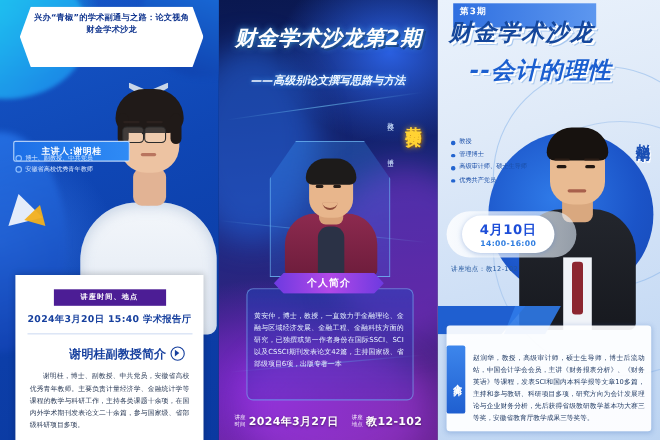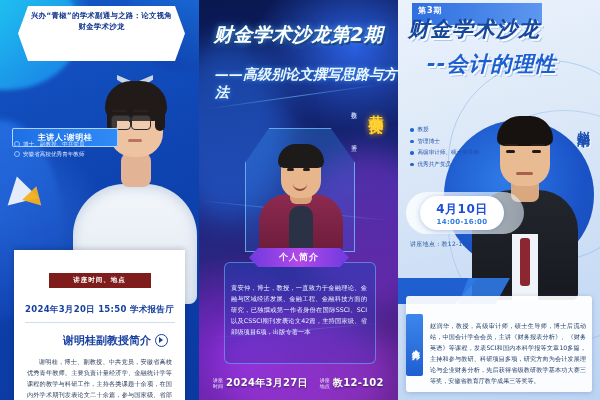--- a/index.html
+++ b/index.html
@@ -54,21 +54,21 @@
   .p1 .spkbar{position:absolute;left:12px;top:116px;width:104px;height:17px;
       background:linear-gradient(90deg,#1d6fe6,#2f8bf5);border:1px solid rgba(255,255,255,.65);
       border-radius:2px;color:#fff;font-size:8px;font-weight:bold;
       display:flex;align-items:center;justify-content:center;letter-spacing:.5px;margin-top:12px;}
   .p1 .bullets{position:absolute;left:14px;top:139px;width:116px;color:#dbe9ff;font-size:5.6px;line-height:10px;}
   .p1 .bullets div{display:flex;align-items:center;gap:3px;}
   .p1 .dot{width:4px;height:4px;border:1px solid #8fc0ff;border-radius:50%;flex:none;}
 
   .p1 .card{position:absolute;left:14px;top:250px;width:171px;height:150px;background:#fff;
       box-shadow:0 -1px 6px rgba(0,0,0,.2);padding-top:7px;}
-  .p1 .cbadge{margin:16px auto;width:102px;height:15px;background:#7f1d1d;color:#fff;font-size:6.5px;
+  .p1 .cbadge{margin:6px auto;width:102px;height:15px;background:#4c1d95;color:#fff;font-size:6.5px;
       font-weight:bold;display:flex;align-items:center;justify-content:center;letter-spacing:1px;}
   .p1 .cdate{text-align:center;color:#17409e;font-size:8.5px;font-weight:bold;margin-top:7px;letter-spacing:.3px;}
   .p1 .cline{width:150px;height:1px;background:#cfdcf2;margin:6px auto 0;}
   .p1 .cname{text-align:center;color:#17409e;font-size:11px;font-weight:bold;margin-top:10px;
       display:flex;align-items:center;justify-content:center;gap:4px;padding-left:32px;}
   .p1 .arrow{width:11px;height:11px;border:1.2px solid #17409e;border-radius:50%;position:relative;flex:none;}
   .p1 .arrow:after{content:"";position:absolute;left:3.4px;top:2.4px;border-left:4px solid #17409e;
       border-top:3px solid transparent;border-bottom:3px solid transparent;}
   .p1 .cbody{margin:8px 13px 0;color:#2a3a56;font-size:6.2px;line-height:11px;text-align:justify;text-indent:12px;}
 
@@ -80,22 +80,22 @@
   }
   .p2 .ray{position:absolute;background:linear-gradient(90deg,rgba(90,190,255,0),rgba(120,210,255,.55),rgba(90,190,255,0));height:1px;}
   .p2 .glow{position:absolute;border-radius:50%;filter:blur(14px);}
   .p2 .g1{left:-30px;top:40px;width:120px;height:180px;background:rgba(40,110,235,.5);}
   .p2 .g2{right:-40px;top:150px;width:140px;height:160px;background:rgba(150,50,220,.45);}
   .p2 .g3{left:20px;bottom:-30px;width:170px;height:120px;background:rgba(170,60,230,.5);}
 
   .p2 .mtitle{position:absolute;left:0;right:0;top:22px;text-align:center;color:#fff;
       font-size:19px;font-weight:bold;letter-spacing:.5px;font-style:italic;
       text-shadow:0 0 6px rgba(80,180,255,.9),2px 2px 0 #12306e,0 1px 2px rgba(0,0,0,.6);}
-  .p2 .sub{position:absolute;left:16px;right:0;top:66px;text-align:left;color:#eef6ff;
-      font-size:14px;font-weight:bold;font-style:italic;text-shadow:0 0 5px rgba(70,170,255,.85);}
+  .p2 .sub{position:absolute;left:0;right:0;top:66px;text-align:center;color:#eef6ff;
+      font-size:10px;font-weight:bold;font-style:italic;text-shadow:0 0 5px rgba(70,170,255,.85);}
   .p2 .vname{position:absolute;right:13px;top:103px;width:24px;color:#ffd233;font-size:15px;
       font-weight:bold;writing-mode:vertical-rl;letter-spacing:2px;text-align:center;
       text-shadow:0 0 6px rgba(255,190,40,.7),1px 1px 0 rgba(90,40,0,.5);}
   .p2 .vtag{position:absolute;color:#cfe4ff;font-size:6px;writing-mode:vertical-rl;letter-spacing:1px;}
   .p2 .vt1{right:40px;top:107px;} .p2 .vt2{right:40px;top:140px;}
 
   .p2 .hex{position:absolute;left:46px;top:128px;width:108px;height:122px;
       background:linear-gradient(165deg,rgba(60,160,255,.30),rgba(40,90,210,.18));
       border:1.5px solid rgba(120,200,255,.75);
       clip-path:polygon(22% 0,78% 0,100% 28%,100% 100%,0 100%,0 28%);}
@@ -224,21 +224,21 @@
         <span>博士、副教授、中共党员</span>
       </div>
       <div>
         <span class="dot"></span>
         <span>安徽省高校优秀青年教师</span>
       </div>
     </div>
 
     <div class="card">
       <div class="cbadge">讲座时间、地点</div>
-      <div class="cdate">2024年3月20日 15:50  学术报告厅</div>
+      <div class="cdate">2024年3月20日 15:40  学术报告厅</div>
       <div class="cline"></div>
       <div class="cname">
         <span>谢明桂副教授简介</span>
         <span class="arrow"></span>
       </div>
       <div class="cbody">谢明桂，博士、副教授、中共党员，安徽省高校优秀青年教师。主要负责计量经济学、金融统计学等课程的教学与科研工作，主持各类课题十余项，在国内外学术期刊发表论文二十余篇，参与国家级、省部级科研项目多项。</div>
     </div>
   </div>
 
   <div class="poster p2">

